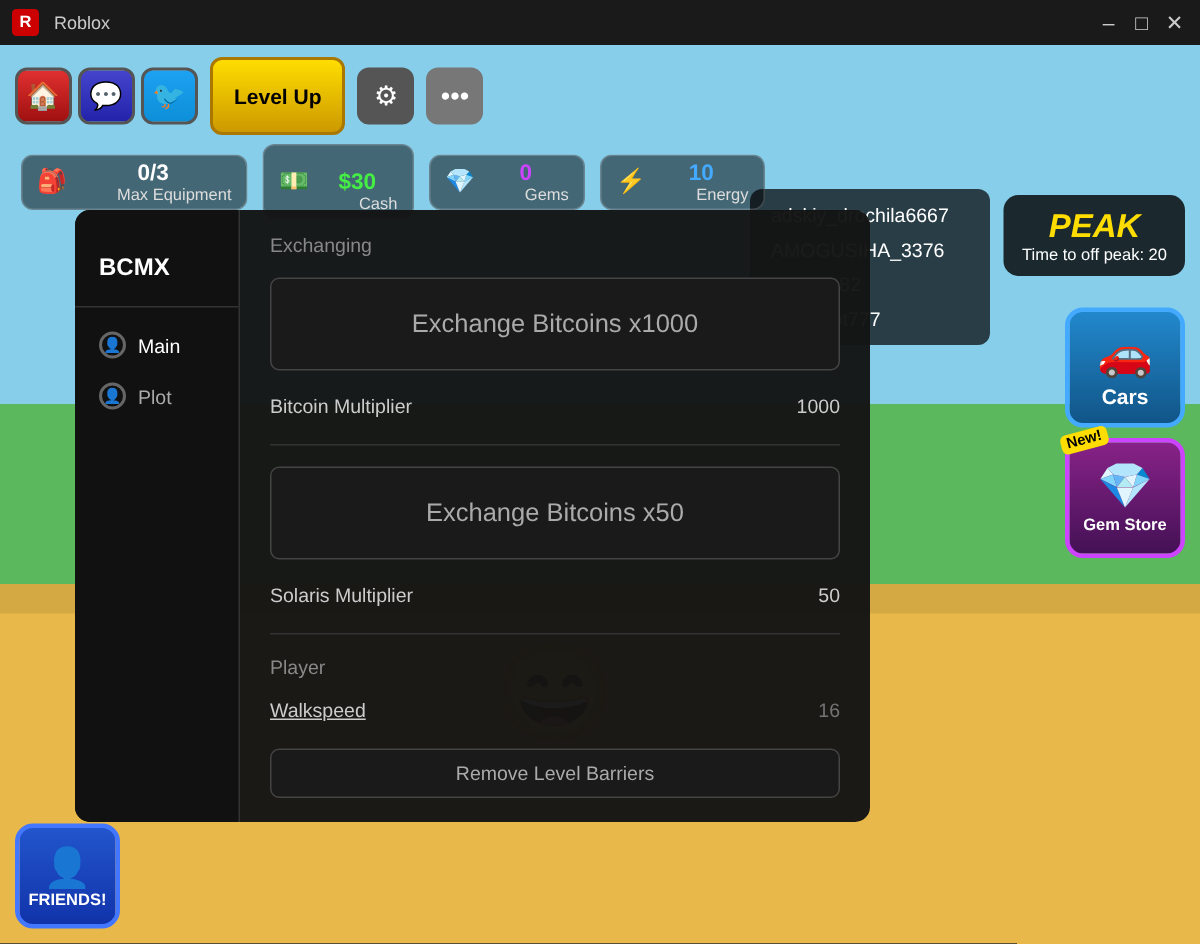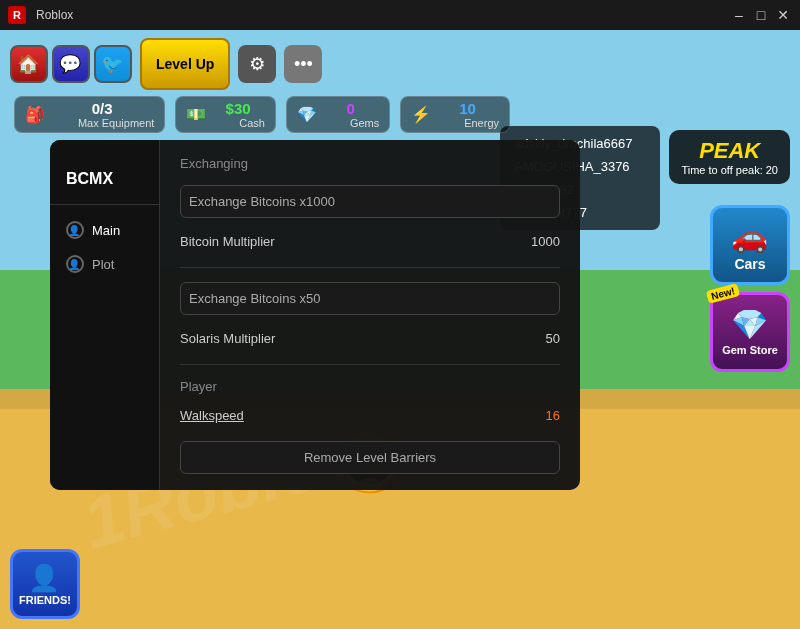--- a/index.html
+++ b/index.html
@@ -176,21 +176,21 @@
     }
     .stat-value {
       font-weight: bold;
       font-size: 15px;
     }
     .stat-label {
       font-size: 11px;
       color: #ddd;
       margin-left: 28px;
     }
-    .stat-cash { color: #44ee44; }
+    .stat-cash { color: #44ee44; margin-top: 13px; }
     .stat-gems { color: #cc44ff; }
     .stat-energy { color: #44aaff; }
     .stat-equip { color: #ffffff; }
 
     .stat-box-bg {
       background: rgba(0,0,0,0.5);
       border-radius: 8px;
       padding: 3px 10px;
       text-align: center;
       border: 1px solid rgba(255,255,255,0.2);
@@ -389,23 +389,23 @@
     .section-title {
       color: #888;
       font-size: 13px;
       margin-bottom: 14px;
     }
     .exchange-btn {
       background: #1a1a1a;
       border: 1px solid #444;
       border-radius: 6px;
       color: #aaa;
-      font-size: 13px;
-      padding: 8px;
-      text-align: left;
+      font-size: 17px;
+      padding: 20px;
+      text-align: center;
       width: 100%;
       cursor: pointer;
       margin-bottom: 10px;
     }
     .multiplier-row {
       display: flex;
       justify-content: space-between;
       align-items: center;
       padding: 6px 0 10px;
     }
@@ -432,21 +432,21 @@
       justify-content: space-between;
       align-items: center;
       padding: 4px 0;
     }
     .player-row-label {
       color: #ccc;
       font-size: 13px;
       text-decoration: underline;
     }
     .player-row-value {
-      color: #f97316;
+      color: #737373;
       font-size: 13px;
       margin-left: 32px;
     }
     .remove-barriers-btn {
       background: #1a1a1a;
       border: 1px solid #444;
       border-radius: 6px;
       color: #aaa;
       font-size: 13px;
       padding: 8px;

